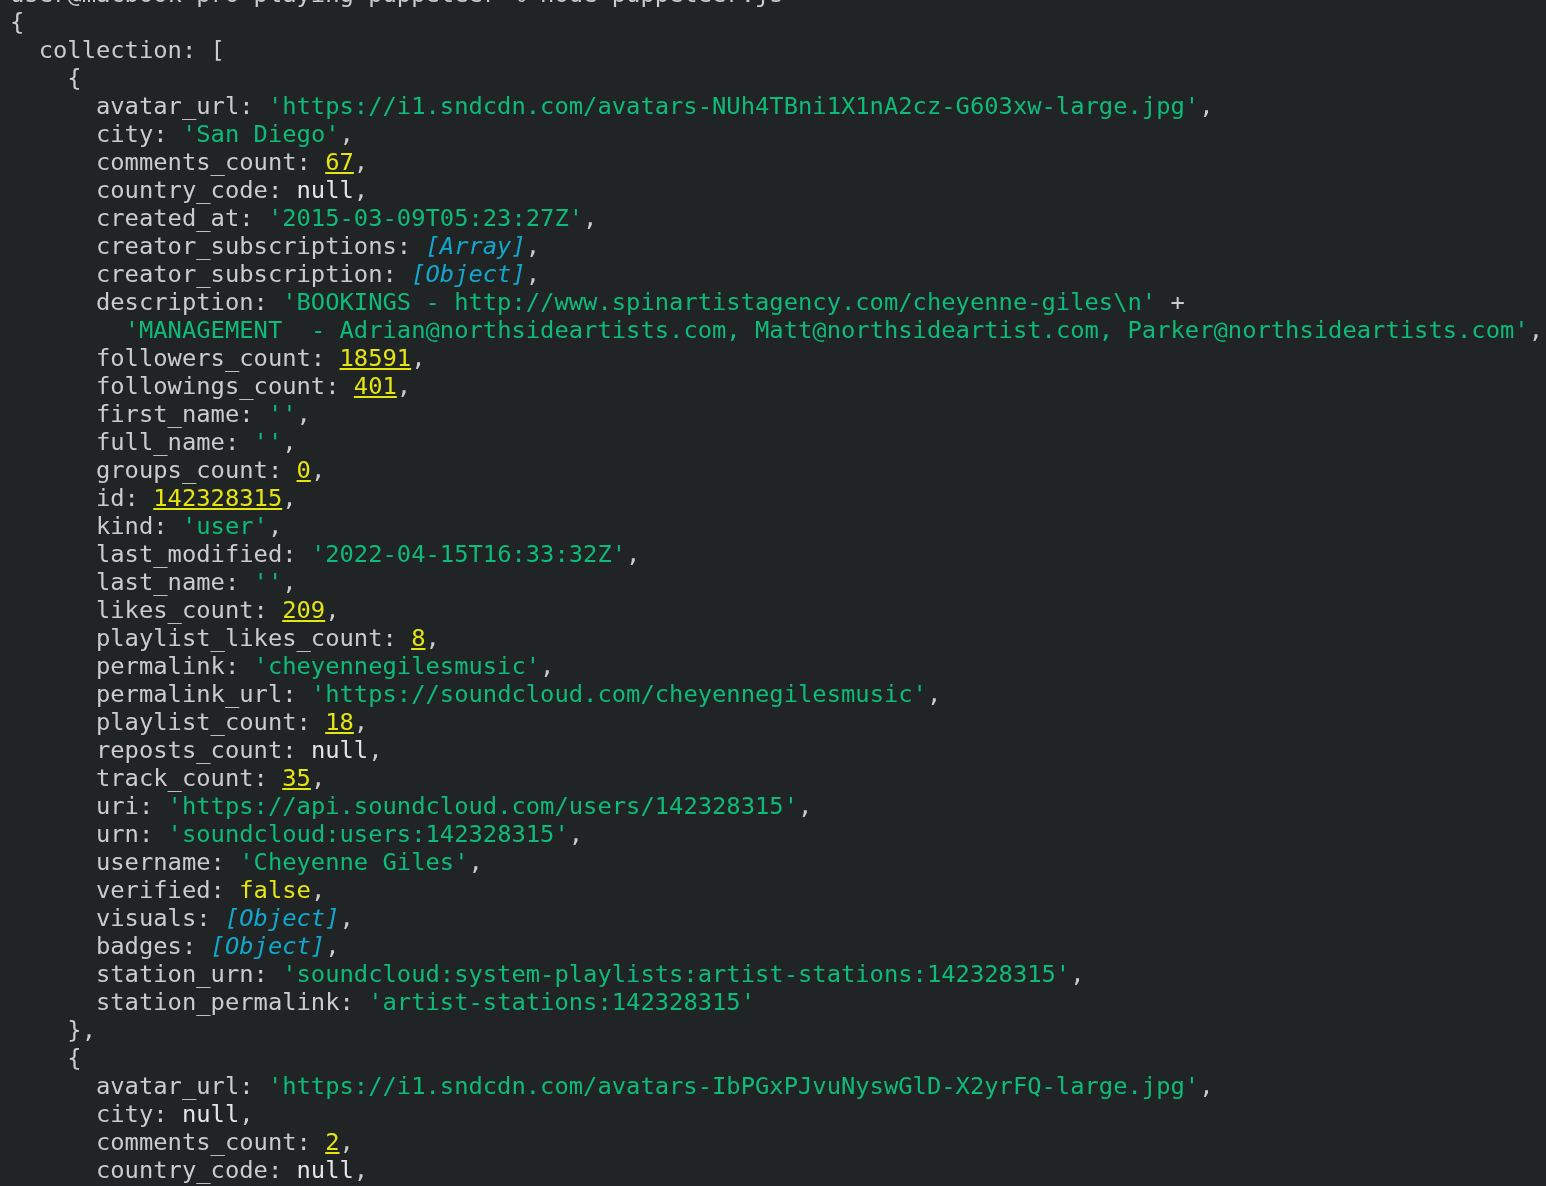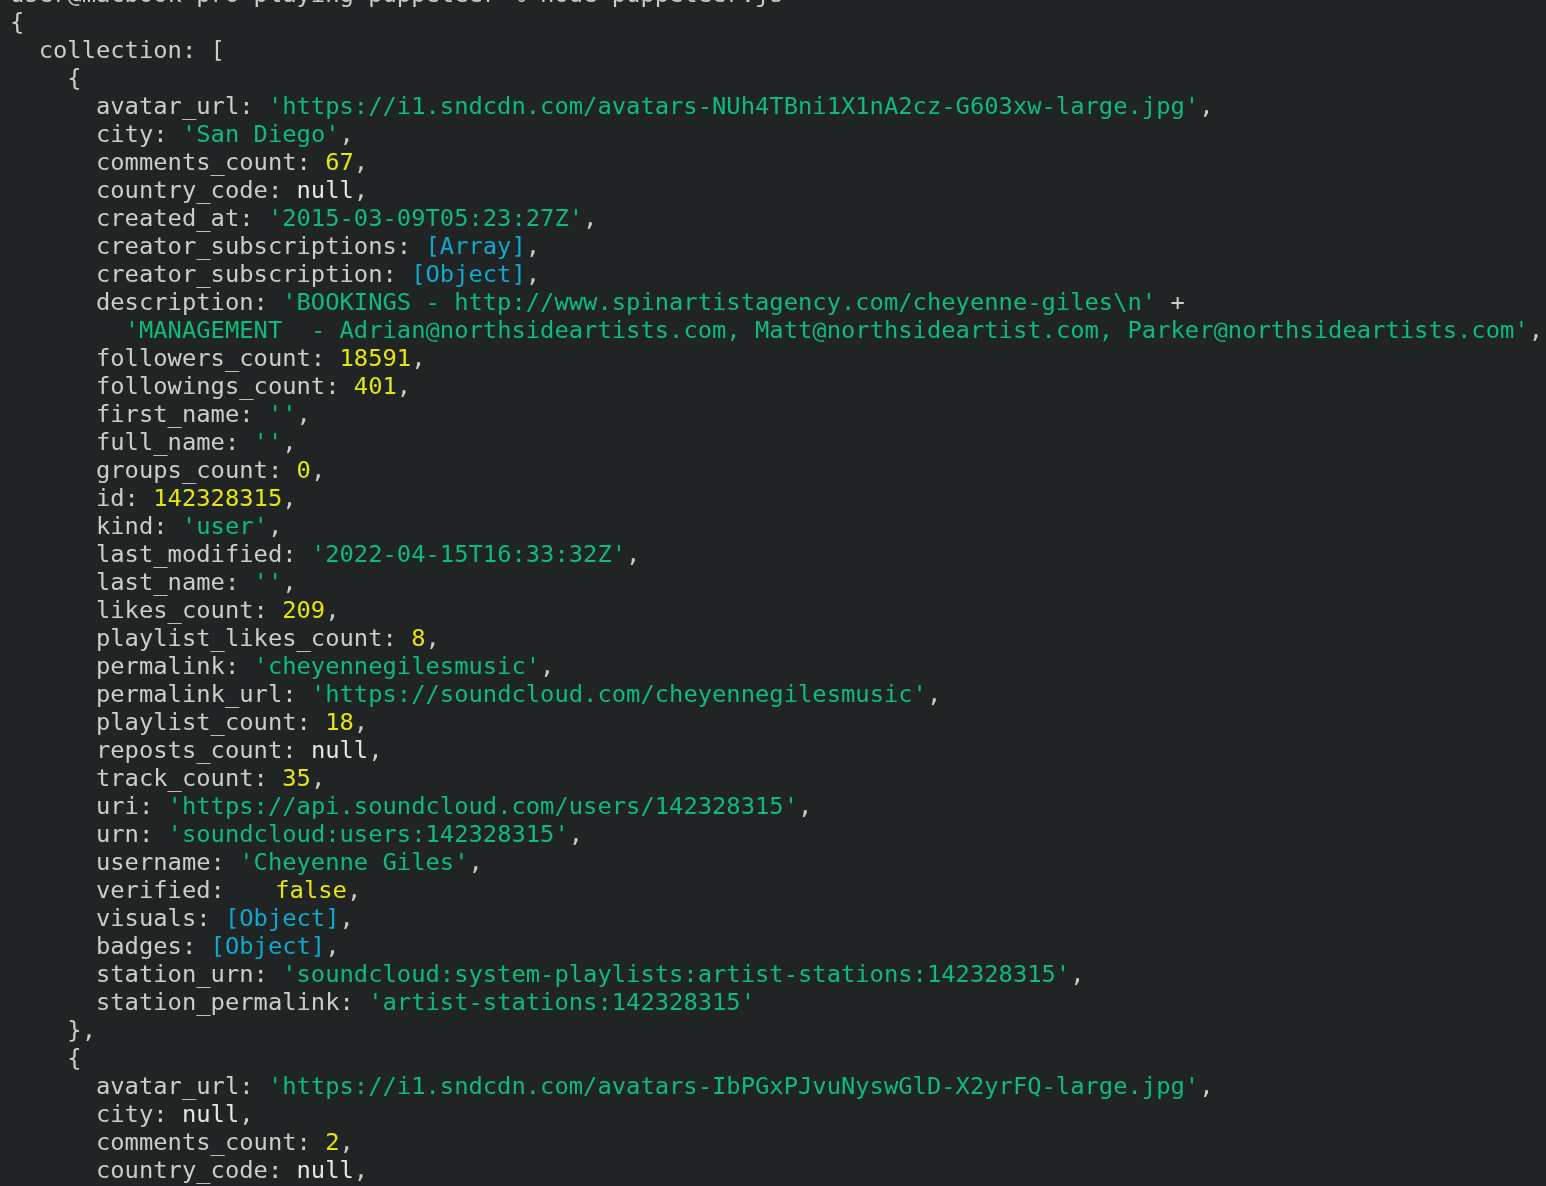--- a/index.html
+++ b/index.html
@@ -16,21 +16,21 @@
     padding-left: 10px;
     margin-top: -20px; 
     font-family: "DejaVu Sans Mono", "Liberation Mono", monospace;
     font-size: 23.8px;
     line-height: 28px;
     white-space: pre;
   }
   .line { height: 28px; }
   .p { color: var(--fg, #cccccc); }        
   .s { color: var(--str, #0dbc79); text-align: right; }       
-  .n { color: var(--num, #e5e510); }       
-  .b { color: var(--bool, #e5e510); margin-left: 36px; }      
+  .n { color: var(--num, #e5e510); text-decoration: underline; }       
+  .b { color: var(--bool, #e5e510); }      
   .u { color: var(--nul, #e5e5e5); font-weight: normal; } 
-  .o { color: var(--obj, #11a8cd); }       
+  .o { color: var(--obj, #11a8cd); font-style: italic; }       
 </style>
 </head>
 <body>
 
 <div class="terminal"><div class="line"><span class="p">user@macbook-pro playing-puppeteer % node puppeteer.js</span></div><div class="line"><span class="p">{</span></div><div class="line"><span class="p">  collection: [</span></div><div class="line"><span class="p">    {</span></div><div class="line"><span class="p">      avatar_url: </span><span class="s">'https://i1.sndcdn.com/avatars-NUh4TBni1X1nA2cz-G603xw-large.jpg'</span><span class="p">,</span></div><div class="line"><span class="p">      city: </span><span class="s">'San Diego'</span><span class="p">,</span></div><div class="line"><span class="p">      comments_count: </span><span class="n">67</span><span class="p">,</span></div><div class="line"><span class="p">      country_code: </span><span class="u">null</span><span class="p">,</span></div><div class="line"><span class="p">      created_at: </span><span class="s">'2015-03-09T05:23:27Z'</span><span class="p">,</span></div><div class="line"><span class="p">      creator_subscriptions: </span><span class="o">[Array]</span><span class="p">,</span></div><div class="line"><span class="p">      creator_subscription: </span><span class="o">[Object]</span><span class="p">,</span></div><div class="line"><span class="p">      description: </span><span class="s">'BOOKINGS - http://www.spinartistagency.com/cheyenne-giles\n'</span><span class="p"> +</span></div><div class="line"><span class="p">        </span><span class="s">'MANAGEMENT  - Adrian@northsideartists.com, Matt@northsideartist.com, Parker@northsideartists.com'</span><span class="p">,</span></div><div class="line"><span class="p">      followers_count: </span><span class="n">18591</span><span class="p">,</span></div><div class="line"><span class="p">      followings_count: </span><span class="n">401</span><span class="p">,</span></div><div class="line"><span class="p">      first_name: </span><span class="s">''</span><span class="p">,</span></div><div class="line"><span class="p">      full_name: </span><span class="s">''</span><span class="p">,</span></div><div class="line"><span class="p">      groups_count: </span><span class="n">0</span><span class="p">,</span></div><div class="line"><span class="p">      id: </span><span class="n">142328315</span><span class="p">,</span></div><div class="line"><span class="p">      kind: </span><span class="s">'user'</span><span class="p">,</span></div><div class="line"><span class="p">      last_modified: </span><span class="s">'2022-04-15T16:33:32Z'</span><span class="p">,</span></div><div class="line"><span class="p">      last_name: </span><span class="s">''</span><span class="p">,</span></div><div class="line"><span class="p">      likes_count: </span><span class="n">209</span><span class="p">,</span></div><div class="line"><span class="p">      playlist_likes_count: </span><span class="n">8</span><span class="p">,</span></div><div class="line"><span class="p">      permalink: </span><span class="s">'cheyennegilesmusic'</span><span class="p">,</span></div><div class="line"><span class="p">      permalink_url: </span><span class="s">'https://soundcloud.com/cheyennegilesmusic'</span><span class="p">,</span></div><div class="line"><span class="p">      playlist_count: </span><span class="n">18</span><span class="p">,</span></div><div class="line"><span class="p">      reposts_count: </span><span class="u">null</span><span class="p">,</span></div><div class="line"><span class="p">      track_count: </span><span class="n">35</span><span class="p">,</span></div><div class="line"><span class="p">      uri: </span><span class="s">'https://api.soundcloud.com/users/142328315'</span><span class="p">,</span></div><div class="line"><span class="p">      urn: </span><span class="s">'soundcloud:users:142328315'</span><span class="p">,</span></div><div class="line"><span class="p">      username: </span><span class="s">'Cheyenne Giles'</span><span class="p">,</span></div><div class="line"><span class="p">      verified: </span><span class="b">false</span><span class="p">,</span></div><div class="line"><span class="p">      visuals: </span><span class="o">[Object]</span><span class="p">,</span></div><div class="line"><span class="p">      badges: </span><span class="o">[Object]</span><span class="p">,</span></div><div class="line"><span class="p">      station_urn: </span><span class="s">'soundcloud:system-playlists:artist-stations:142328315'</span><span class="p">,</span></div><div class="line"><span class="p">      station_permalink: </span><span class="s">'artist-stations:142328315'</span></div><div class="line"><span class="p">    },</span></div><div class="line"><span class="p">    {</span></div><div class="line"><span class="p">      avatar_url: </span><span class="s">'https://i1.sndcdn.com/avatars-IbPGxPJvuNyswGlD-X2yrFQ-large.jpg'</span><span class="p">,</span></div><div class="line"><span class="p">      city: </span><span class="u">null</span><span class="p">,</span></div><div class="line"><span class="p">      comments_count: </span><span class="n">2</span><span class="p">,</span></div><div class="line"><span class="p">      country_code: </span><span class="u">null</span><span class="p">,</span></div><div class="line"><span class="p">      created_at: </span><span class="s">'2014-03-14T04:58:59Z'</span><span class="p">,</span></div></div>
 
 </body></html>

